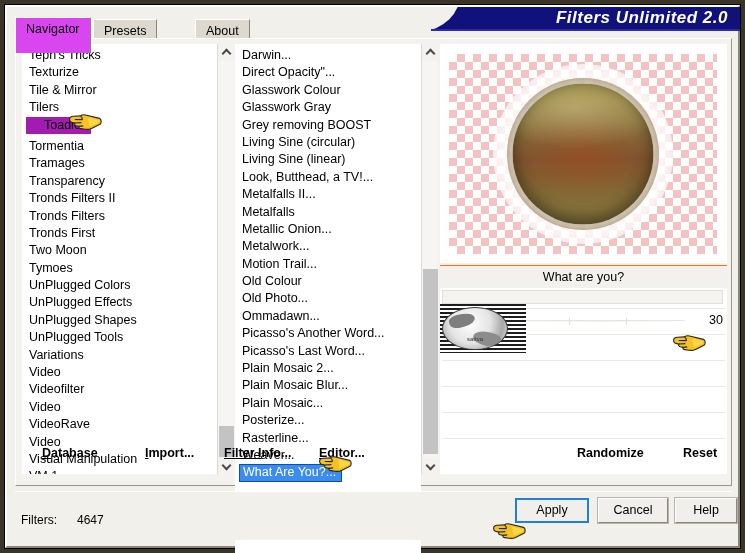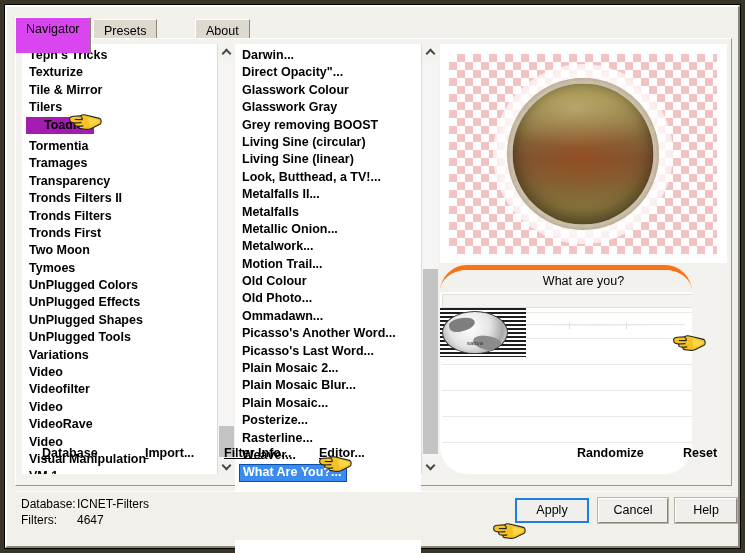--- a/index.html
+++ b/index.html
@@ -117,21 +117,20 @@
     border: 0;
     overflow: hidden;
   }
   #list-left  { left: 6px;   width: 195px; height: 430px; }
   #list-mid   { left: 219px; width: 186px; height: 520px; }
 
   .list-inner {
     position: absolute;
     left: 0; top: 0; right: 0; bottom: 0;
     padding: 3px 0 0 4px;
-    font-weight: bold;
   }
   .list-item {
     font-size: 12.5px;
     line-height: 17.4px;
     height: 17.4px;
     color: #000;
     white-space: nowrap;
     padding-left: 3px;
     overflow: hidden;
   }
@@ -262,25 +261,24 @@
     width: 152px; height: 152px;
     border-radius: 50%;
     box-shadow: inset 0 0 10px rgba(140,120,80,0.65);
     background: radial-gradient(circle, rgba(190,170,130,0.0) 62%, rgba(168,148,110,0.55) 72%, rgba(200,185,155,0.25) 86%, rgba(255,255,255,0.0) 100%);
   }
 
   
   #params {
     position: absolute;
     left: 424px; top: 226px;
-    width: 252px; height: 209px;
+    width: 287px; height: 209px;
     background: #ffffff;
     overflow: hidden;
-    border-top: 5px solid #f97316;
-    border-radius: 27px;
+    border-top: 1px solid #f97316;
   }
   #param-header {
     position: absolute;
     left: 0; top: 0;
     width: 287px; height: 22px;
     background: #f2f1ee;
     text-align: center;
     font-size: 12.5px;
     line-height: 22px;
     color: #000;
@@ -467,20 +465,25 @@
   }
   .hand svg { display: block; }
 </style>
 </head>
 <body>
 
 <div id="app">
   <div id="frame-outer">
     <div id="frame-inner">
 
+      <div id="titlebar">
+        <div class="title-curve"></div>
+        <div id="title-text">Filters Unlimited 2.0</div>
+        <div class="tb-underline"></div>
+      </div>
 
       <div id="tabstrip">
         <div class="tab active" style="left:0px;">
           <span>Navigator</span>
         </div>
         <div class="tab" style="left:78px; top:2px; height:20px;">
           <span>Presets</span>
         </div>
         <div class="tab" style="left:136px; top:2px; height:20px;margin-left:44px;">
           <span>About</span>
@@ -572,23 +575,20 @@
           </div>
         </div>
 
         <div id="actions-right">
           <div class="actlink" style="left:137px;">Randomize</div>
           <div class="actlink" style="left:243px;">Reset</div>
         </div>
       </div>
 
       <div id="statusbar">
-        <div class="status-line" id="status-db">
-          <span class="slabel">Database:</span><span class="sval">ICNET-Filters</span>
-        </div>
         <div class="status-line" id="status-fl">
           <span class="slabel">Filters:</span><span class="sval">4647</span>
         </div>
 
         <div class="dlgbtn" id="btn-cancel">Cancel</div>
         <div class="dlgbtn" id="btn-apply">Apply</div>
         <div class="dlgbtn" id="btn-help">Help</div>
       </div>
 
     </div>

